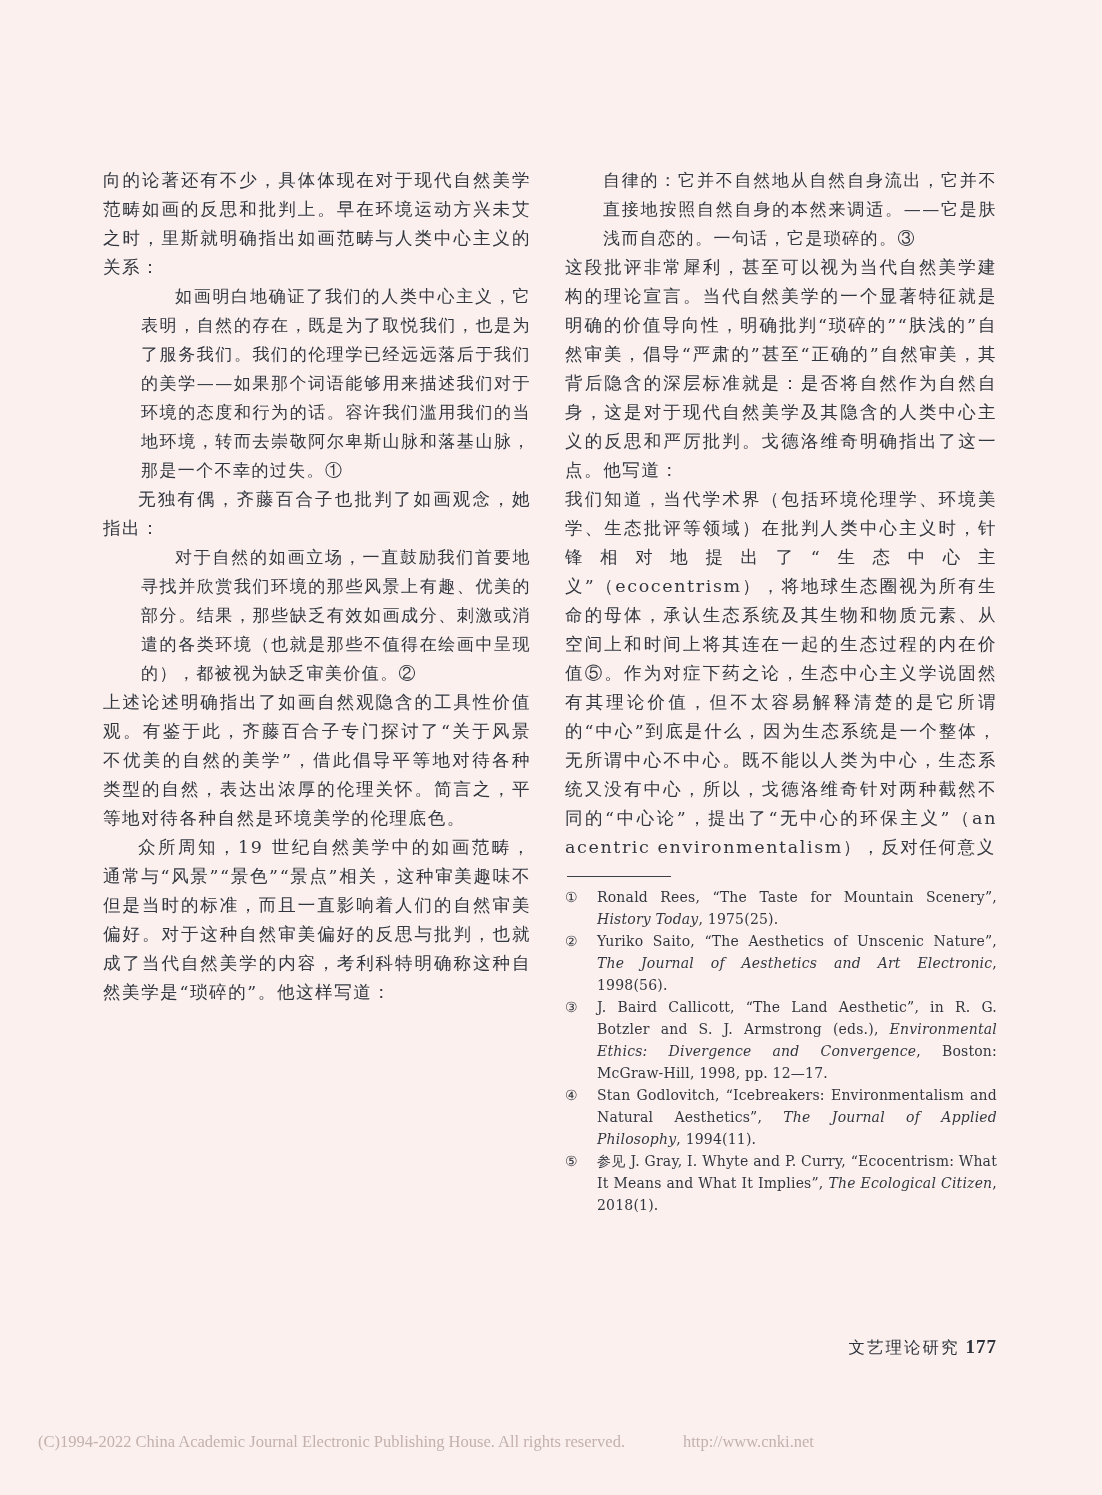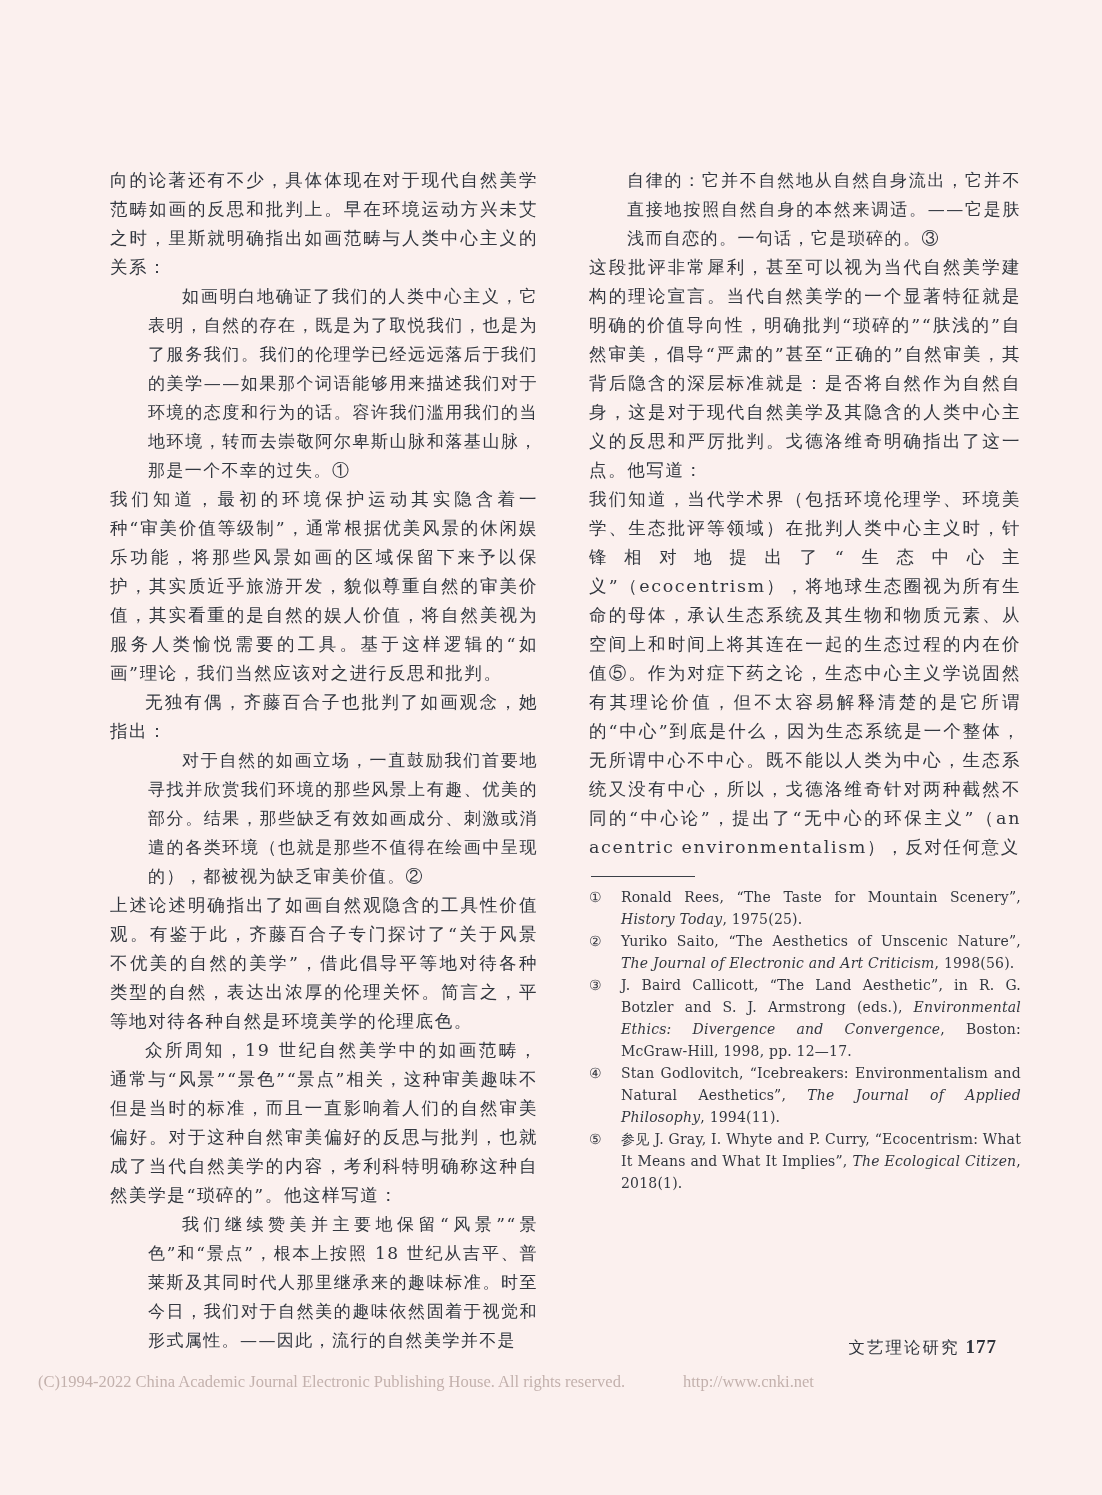--- a/index.html
+++ b/index.html
@@ -5,22 +5,22 @@
   html, body { margin:0; padding:0; }
   body {
     width:1102px; height:1495px;
     background:#fbf0ee;
     font-family:"DejaVu Serif","Liberation Serif",serif;
     color:#32373f;
     overflow:hidden;
   }
   .page { position:relative; width:1102px; height:1495px; }
   .content {
-    position:absolute; left:110px; top:166px;
-    display:flex; gap:51px;
+    position:absolute; left:103px; top:166px;
+    display:flex; gap:34px;
   }
   .col { width:428px; }
   .col.right { width:432px; }
   .body-p {
     margin:0;
     font-size:17.5px; line-height:29px;
     text-align:justify;
     letter-spacing:1.6px;
   }
   .body-p.indent { text-indent:2em; }
@@ -46,61 +46,59 @@
     font-size:16.5px; letter-spacing:2px;
     color:#2e333b;
     white-space:nowrap;
   }
   .page-footer .pageno {
     font-weight:bold; font-size:19px; letter-spacing:1px;
     margin-left:6px;
     font-family:Liberation Serif, serif;
   }
   .copyright {
-    position:absolute; top:1372px; left:38px; width:1040px;
+    position:absolute; top:1432px; left:38px; width:1040px;
     font-size:16.5px;
     color:#c3b1ad;
     font-family:"Liberation Serif","DejaVu Serif",serif;
     white-space:nowrap;
   }
   .copyright .url { margin-left:58px; }
 </style>
 </head>
 <body>
 
 <div class="page">
 
   <div class="content">
 
     <div class="col left">
       <p class="body-p">向的论著还有不少，具体体现在对于现代自然美学范畴如画的反思和批判上。早在环境运动方兴未艾之时，里斯就明确指出如画范畴与人类中心主义的关系：</p>
       <div class="quote-block first-indent">如画明白地确证了我们的人类中心主义，它表明，自然的存在，既是为了取悦我们，也是为了服务我们。我们的伦理学已经远远落后于我们的美学——如果那个词语能够用来描述我们对于环境的态度和行为的话。容许我们滥用我们的当地环境，转而去崇敬阿尔卑斯山脉和落基山脉，那是一个不幸的过失。①</div>
-      <p class="body-p">我们知道，最初的环境保护运动其实隐含着一种“审美价值等级制”，通常根据优美风景的休闲娱乐功能，将那些风景如画的区域保留下来予以保护，其实质近乎旅游开发，貌似尊重自然的审美价值，其实看重的是自然的娱人价值，将自然美视为服务人类愉悦需要的工具。基于这样逻辑的“如画”理论，我们当然应该对之进行反思和批判。</p>
       <p class="body-p indent">无独有偶，齐藤百合子也批判了如画观念，她指出：</p>
       <div class="quote-block first-indent">对于自然的如画立场，一直鼓励我们首要地寻找并欣赏我们环境的那些风景上有趣、优美的部分。结果，那些缺乏有效如画成分、刺激或消遣的各类环境（也就是那些不值得在绘画中呈现的），都被视为缺乏审美价值。②</div>
       <p class="body-p">上述论述明确指出了如画自然观隐含的工具性价值观。有鉴于此，齐藤百合子专门探讨了“关于风景不优美的自然的美学”，借此倡导平等地对待各种类型的自然，表达出浓厚的伦理关怀。简言之，平等地对待各种自然是环境美学的伦理底色。</p>
       <p class="body-p indent">众所周知，19 世纪自然美学中的如画范畴，通常与“风景”“景色”“景点”相关，这种审美趣味不但是当时的标准，而且一直影响着人们的自然审美偏好。对于这种自然审美偏好的反思与批判，也就成了当代自然美学的内容，考利科特明确称这种自然美学是“琐碎的”。他这样写道：</p>
-      <div class="quote-block first-indent">我们继续赞美并主要地保留“风景”“景色”和“景点”，根本上按照 18 世纪从吉平、普莱斯及其同时代人那里继承来的趣味标准。时至今日，我们对于自然美的趣味依然固着于视觉和形式属性。——因此，流行的自然美学并不是</div>
     </div>
 
     <div class="col right">
       <div class="quote-block">自律的：它并不自然地从自然自身流出，它并不直接地按照自然自身的本然来调适。——它是肤浅而自恋的。一句话，它是琐碎的。③</div>
       <p class="body-p">这段批评非常犀利，甚至可以视为当代自然美学建构的理论宣言。当代自然美学的一个显著特征就是明确的价值导向性，明确批判“琐碎的”“肤浅的”自然审美，倡导“严肃的”甚至“正确的”自然审美，其背后隐含的深层标准就是：是否将自然作为自然自身，这是对于现代自然美学及其隐含的人类中心主义的反思和严厉批判。戈德洛维奇明确指出了这一点。他写道：</p>
       <p class="body-p">我们知道，当代学术界（包括环境伦理学、环境美学、生态批评等领域）在批判人类中心主义时，针锋相对地提出了“生态中心主义”（ecocentrism），将地球生态圈视为所有生命的母体，承认生态系统及其生物和物质元素、从空间上和时间上将其连在一起的生态过程的内在价值⑤。作为对症下药之论，生态中心主义学说固然有其理论价值，但不太容易解释清楚的是它所谓的“中心”到底是什么，因为生态系统是一个整体，无所谓中心不中心。既不能以人类为中心，生态系统又没有中心，所以，戈德洛维奇针对两种截然不同的“中心论”，提出了“无中心的环保主义”（an acentric environmentalism），反对任何意义</p>
 
       <div class="fn-rule"></div>
 
       <div class="footnotes">
         <div class="footnote">
           <span class="fn-marker">①</span>
           <span class="fn-text"><span>Ronald Rees, “The Taste for Mountain Scenery”, </span><i>History Today</i><span>, 1975(25).</span></span>
         </div>
         <div class="footnote">
           <span class="fn-marker">②</span>
-          <span class="fn-text"><span>Yuriko Saito, “The Aesthetics of Unscenic Nature”, </span><i>The Journal of Electronic and Art Criticism</i><span>, 1998(56).</span></span>
+          <span class="fn-text"><span>Yuriko Saito, “The Aesthetics of Unscenic Nature”, </span><i>The Journal of Aesthetics and Art Electronic</i><span>, 1998(56).</span></span>
         </div>
         <div class="footnote">
           <span class="fn-marker">③</span>
           <span class="fn-text"><span>J. Baird Callicott, “The Land Aesthetic”, in R. G. Botzler and S. J. Armstrong (eds.), </span><i>Environmental Ethics: Divergence and Convergence</i><span>, Boston: McGraw-Hill, 1998, pp. 12—17.</span></span>
         </div>
         <div class="footnote">
           <span class="fn-marker">④</span>
           <span class="fn-text"><span>Stan Godlovitch, “Icebreakers: Environmentalism and Natural Aesthetics”, </span><i>The Journal of Applied Philosophy</i><span>, 1994(11).</span></span>
         </div>
         <div class="footnote">

